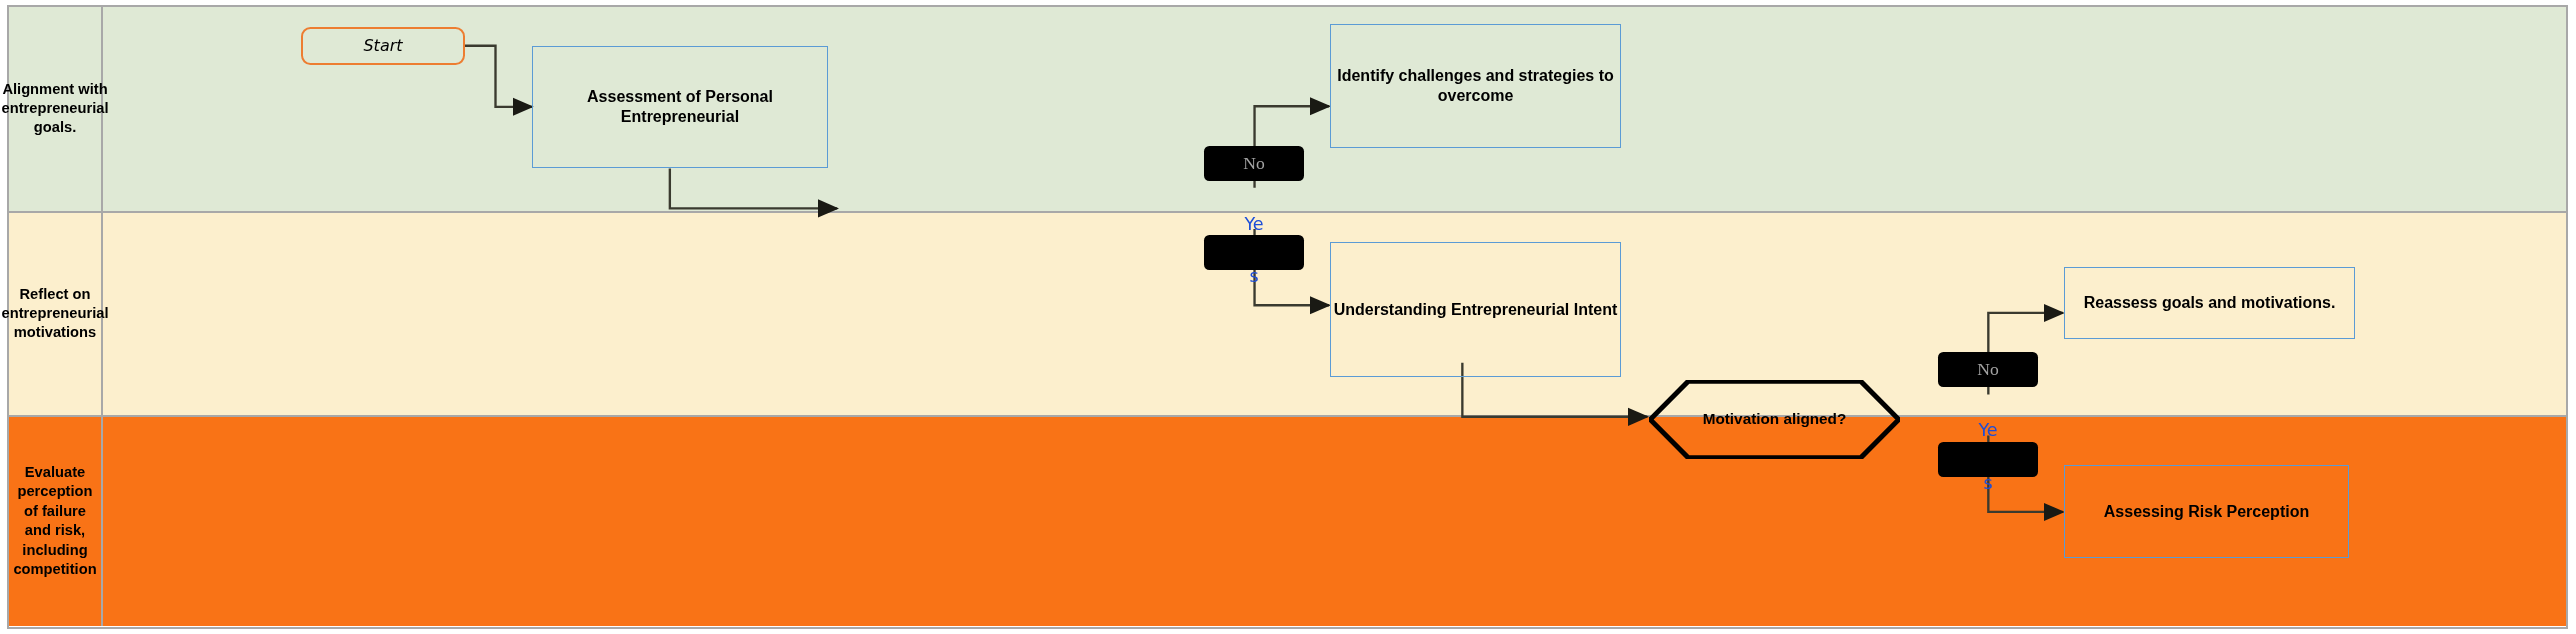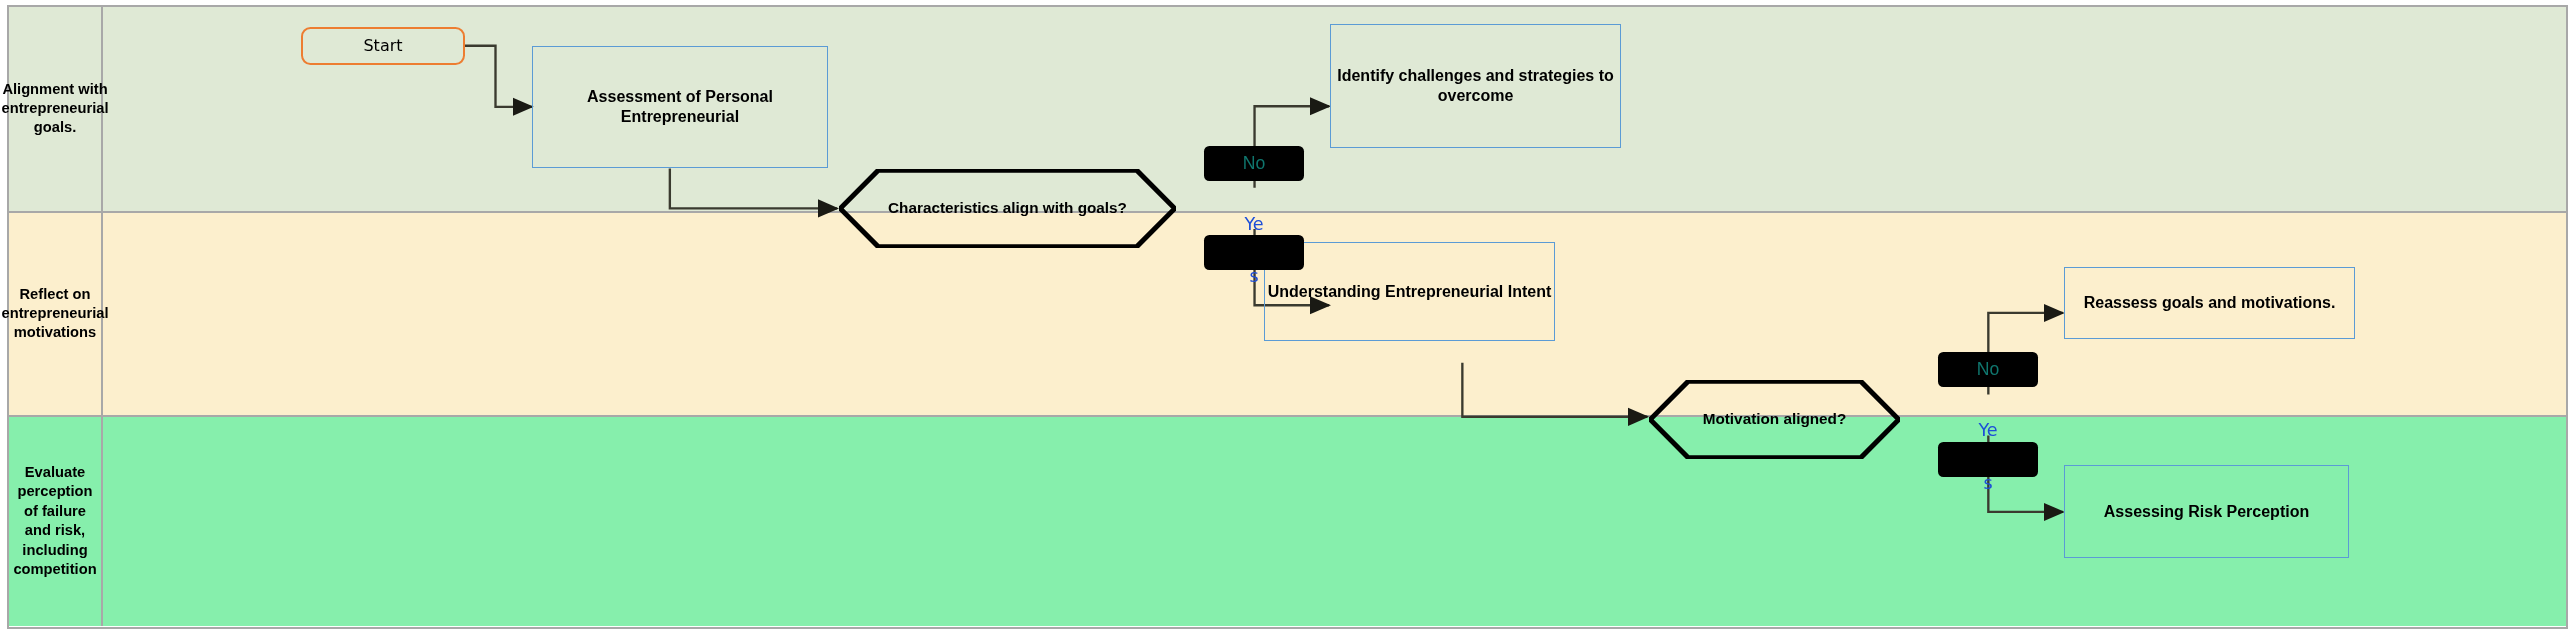--- a/index.html
+++ b/index.html
@@ -50,21 +50,21 @@
     justify-content: center;
     text-align: center;
     padding: 0 5.9px;
     font-weight: bold;
     font-size: 14.7px;
     line-height: 1.32;
     color: #000000;
   }
   #lane-0 { top: 0;    height: 206px; background: #dfe9d5; }
   #lane-1 { top: 206px; height: 204px; background: #fcefcd; }
-  #lane-2 { top: 410px; height: 209px; background: #86efac; }
+  #lane-2 { top: 410px; height: 209px; background: #f97316; }
 
   
   #connectors {
     position: absolute;
     left: 0;
     top: 0;
     width: 2576px;
     height: 634px;
     pointer-events: none;
   }
@@ -110,22 +110,22 @@
     width: 100%;
     height: 100%;
     z-index: 1;
   }
 
   
   .edge-label {
     position: absolute;
     background: #000000;
     border-radius: 5.3px;
-    color: #0f766e;
-    font-family: Liberation Sans, sans-serif;
+    color: #a3a3a3;
+    font-family: Liberation Serif, serif;
     font-size: 17.6px;
     display: flex;
     align-items: center;
     justify-content: center;
     box-sizing: border-box;
   }
   .edge-label-overflow {
     position: absolute;
     color: #1d4ed8;
     font-family: "DejaVu Sans", sans-serif;
@@ -173,40 +173,34 @@
 
     <path d="M 2136,390 L 2136,520 L 2263,520" fill="none" stroke="#3a3a2f" stroke-width="4" marker-end="url(#arrow)"></path>
 
     <path d="M 2490,618 L 2490,710 L 2805,710" fill="none" stroke="#3a3a2f" stroke-width="4" marker-end="url(#arrow)"></path>
 
     <path d="M 3386,672 L 3386,533 L 3513,533" fill="none" stroke="#3a3a2f" stroke-width="4" marker-end="url(#arrow)"></path>
 
     <path d="M 3386,742 L 3386,872 L 3513,872" fill="none" stroke="#3a3a2f" stroke-width="4" marker-end="url(#arrow)"></path>
   </svg>
 
-  <div class="node start-event" style="left:301px; top:27px; width:164px; height:38px;">
+  <div class="node start-event" style="left:301px; top:27px; width:164px; height:38px;font-style:italic;">
     <span>Start</span>
   </div>
 
   <div class="node task" style="left:532px; top:46px; width:296px; height:122px;">
     <span>Assessment of Personal Entrepreneurial</span>
   </div>
 
-  <div class="node gateway" style="left:839px; top:169px; width:337px; height:79px;">
-    <svg viewBox="0 0 574 135" preserveAspectRatio="none">
-      <polygon points="67,2 507,2 572,67.5 507,133 67,133 2,67.5" fill="none" stroke="#000000" stroke-width="5" vector-effect="non-scaling-stroke"></polygon>
-    </svg>
-    <span class="gw-label">Characteristics align with goals?</span>
-  </div>
 
   <div class="node task" style="left:1330px; top:23.5px; width:291px; height:124px;">
     <span>Identify challenges and strategies to overcome</span>
   </div>
 
-  <div class="node task" style="left:1264px; top:242px; width:291px; height:99px;">
+  <div class="node task" style="left:1330px; top:242px; width:291px; height:135px;">
     <span>Understanding Entrepreneurial Intent</span>
   </div>
 
   <div class="node gateway" style="left:1649px; top:380px; width:251px; height:79px;">
     <svg viewBox="0 0 428 134" preserveAspectRatio="none">
       <polygon points="67,2 361,2 426,67 361,132 67,132 2,67" fill="none" stroke="#000000" stroke-width="5" vector-effect="non-scaling-stroke"></polygon>
     </svg>
     <span class="gw-label">Motivation aligned?</span>
   </div>
 

